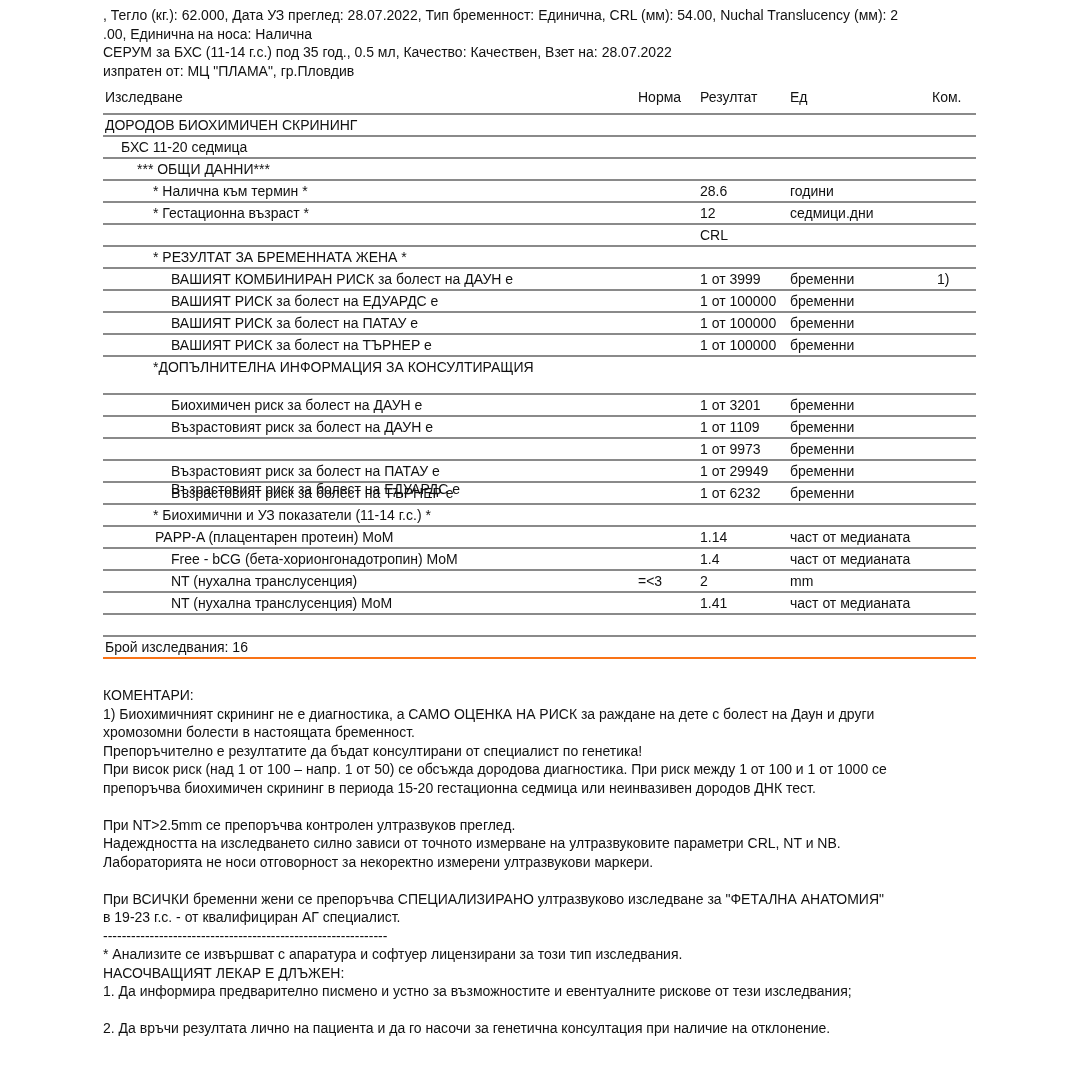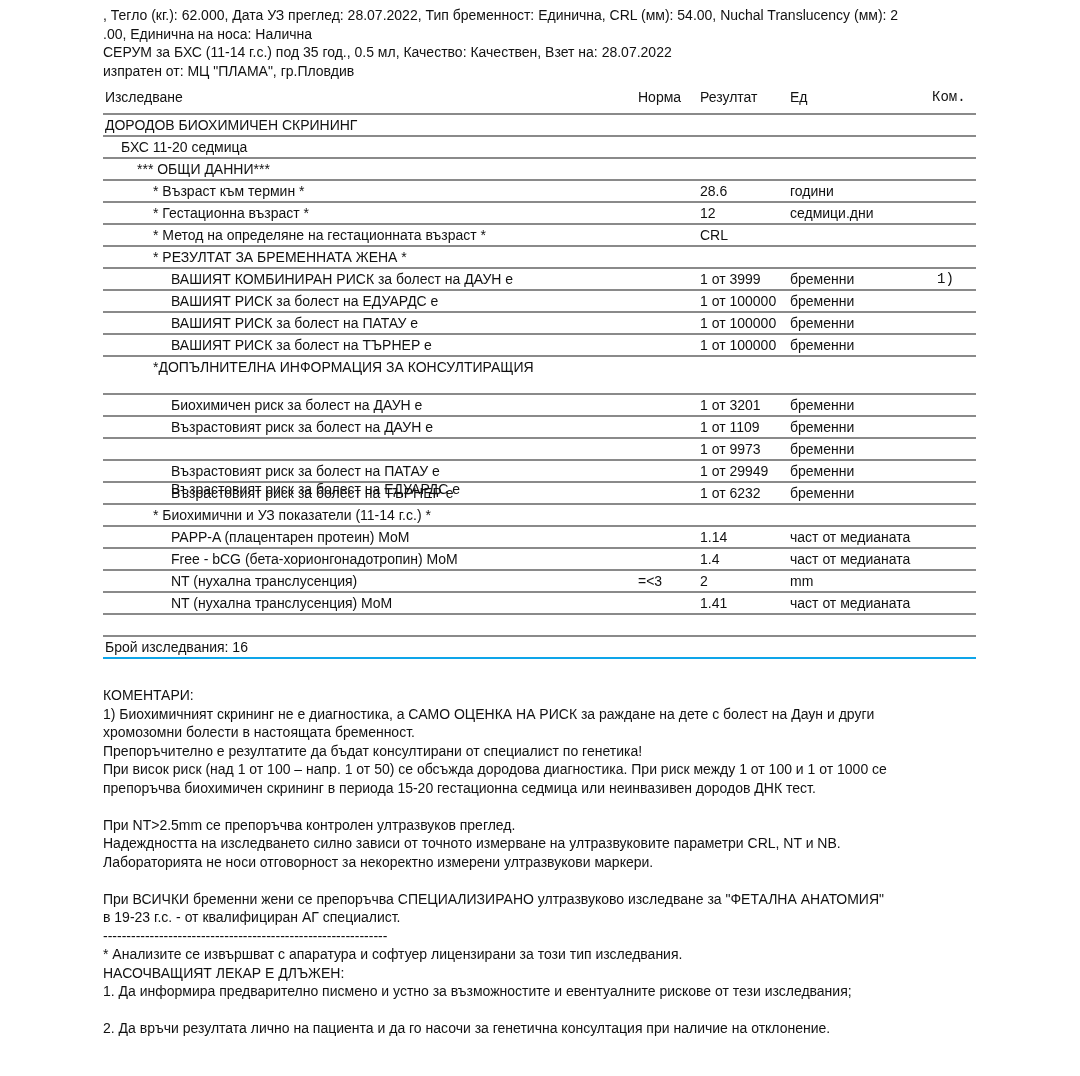--- a/index.html
+++ b/index.html
@@ -11,22 +11,22 @@
   .thead { position: relative; height: 28px; border-bottom: 2px solid #8a8a8a; }
   .thead span { position: absolute; top: 4px; text-align: center; }
   .row { position: relative; height: 20px; border-bottom: 2px solid #8a8a8a; }
   .row span { position: absolute; top: 2px; white-space: nowrap; }
   .row.tall { height: 36px; }
   .row.blank { height: 20px; }
   .c-name { left: 2px; }
   .c-norm { left: 535px; }
   .c-res  { left: 597px; }
   .c-unit { left: 687px; }
-  .c-com  { left: 834px; font-family: Liberation Mono, monospace; }
-  .count-row { position: relative; height: 20px; border-bottom: 2px solid #0ea5e9; border-top: 2px solid #8a8a8a; margin-top: 18px; }
+  .c-com  { left: 834px; }
+  .count-row { position: relative; height: 20px; border-bottom: 2px solid #f97316; border-top: 2px solid #8a8a8a; margin-top: 18px; }
   .count-row span { position: absolute; top: 2px; left: 2px; }
   .comments { position: absolute; left: 103px; top: 686px; width: 880px; line-height: 18.5px; }
   .comments div { white-space: nowrap; min-height: 18.5px; }
 </style>
 </head>
 <body>
 
 <div class="hdr">
   <div>, Тегло (кг.): 62.000, Дата УЗ преглед: 28.07.2022, Тип бременност: Единична, CRL (мм): 54.00, Nuchal Translucency (мм): 2</div>
   <div>.00, Единична на носа: Налична</div>
@@ -58,35 +58,34 @@
         <span class="c-com"></span>
       </div>
       <div class="row">
         <span class="c-name" style="left: 34px;">*** ОБЩИ ДАННИ***</span>
         <span class="c-norm"></span>
         <span class="c-res"></span>
         <span class="c-unit"></span>
         <span class="c-com"></span>
       </div>
       <div class="row">
-        <span class="c-name" style="left: 50px;">* Възраст към термин *</span>
+        <span class="c-name" style="left: 50px;">* Налична към термин *</span>
         <span class="c-norm"></span>
         <span class="c-res">28.6</span>
         <span class="c-unit">години</span>
         <span class="c-com"></span>
       </div>
       <div class="row">
         <span class="c-name" style="left: 50px; text-align: center;">* Гестационна възраст *</span>
         <span class="c-norm"></span>
         <span class="c-res">12</span>
         <span class="c-unit">седмици.дни</span>
         <span class="c-com"></span>
       </div>
       <div class="row">
-        <span class="c-name" style="left: 50px;">* Метод на определяне на гестационната възраст *</span>
         <span class="c-norm"></span>
         <span class="c-res">CRL</span>
         <span class="c-unit"></span>
         <span class="c-com"></span>
       </div>
       <div class="row">
         <span class="c-name" style="left: 50px;">* РЕЗУЛТАТ ЗА БРЕМЕННАТА ЖЕНА *</span>
         <span class="c-norm"></span>
         <span class="c-res"></span>
         <span class="c-unit"></span>
@@ -163,21 +162,21 @@
         <span class="c-com"></span>
       </div>
       <div class="row">
         <span class="c-name" style="left: 50px;">* Биохимични  и УЗ показатели (11-14 г.с.) *</span>
         <span class="c-norm"></span>
         <span class="c-res"></span>
         <span class="c-unit"></span>
         <span class="c-com"></span>
       </div>
       <div class="row">
-        <span class="c-name" style="left: 68px;">PAPP-A (плацентарен протеин) MoM</span>
+        <span class="c-name" style="left: 52px;">PAPP-A (плацентарен протеин) MoM</span>
         <span class="c-norm"></span>
         <span class="c-res">1.14</span>
         <span class="c-unit">част от медианата</span>
         <span class="c-com"></span>
       </div>
       <div class="row">
         <span class="c-name" style="left: 68px;">Free - bCG (бета-хорионгонадотропин) MoM</span>
         <span class="c-norm"></span>
         <span class="c-res">1.4</span>
         <span class="c-unit">част от медианата</span>

